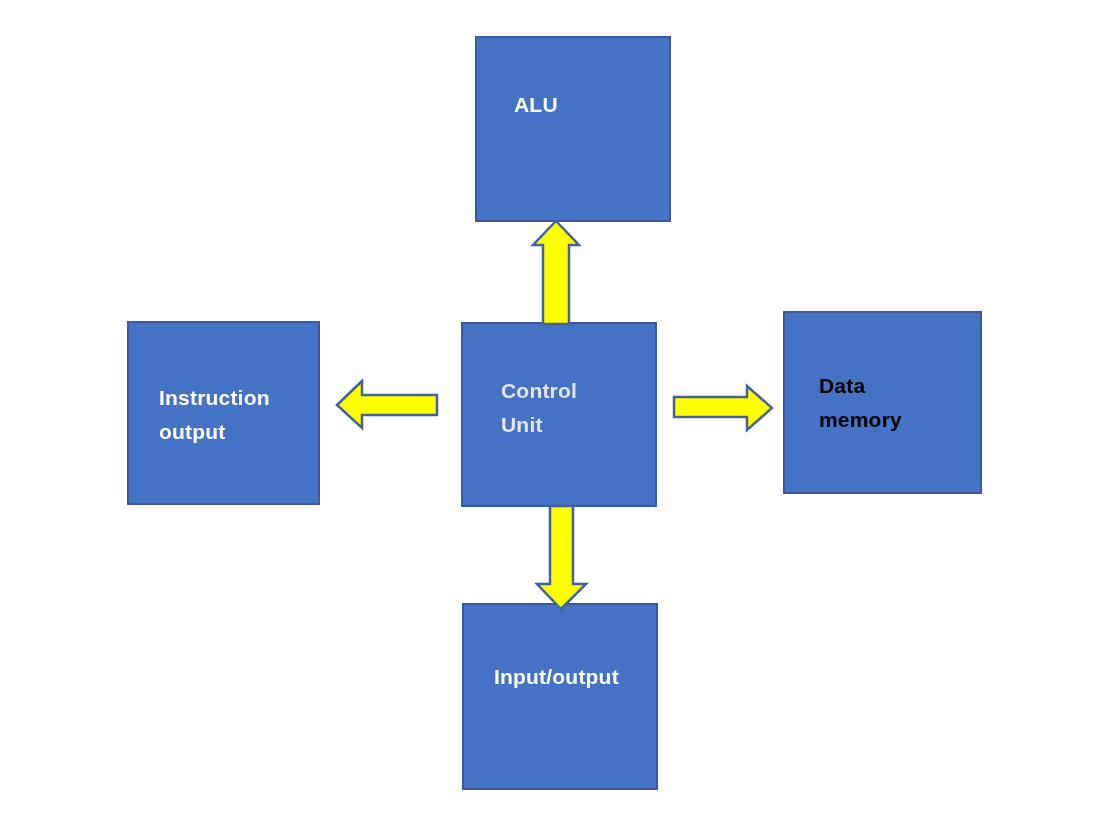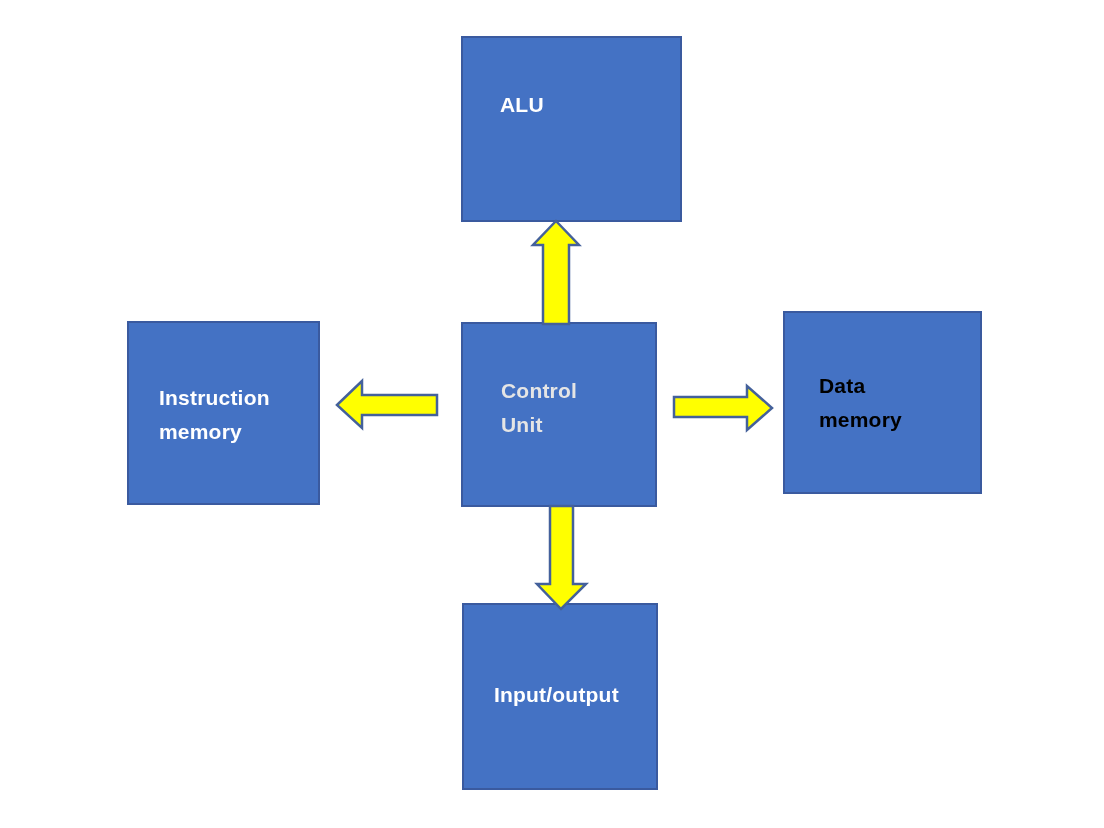--- a/index.html
+++ b/index.html
@@ -23,50 +23,50 @@
   }
   .node .label {
     display: block;
     color: #ffffff;
     font-weight: bold;
     font-size: 21px;
     line-height: 34px;
     letter-spacing: 0.2px;
   }
   
-  .node-alu              { left: 461px; top: 36px;  width: 221px; height: 186px; }
+  .node-alu              { left: 475px; top: 36px;  width: 196px; height: 186px; }
   .node-alu .label       { padding: 50px 0 0 37px; width: 120px; }
   .node-instruction      { left: 127px; top: 321px; width: 193px; height: 184px; }
   .node-instruction .label { padding: 58px 0 0 30px; width: 140px; }
   .node-control          { left: 461px; top: 322px; width: 196px; height: 185px; }
   .node-control .label   { padding: 50px 0 0 38px; width: 105px; }
   .node-data             { left: 783px; top: 311px; width: 199px; height: 183px; }
   .node-data .label      { padding: 56px 0 0 34px; width: 120px; }
   .node-io               { left: 462px; top: 603px; width: 196px; height: 187px; }
-  .node-io .label        { padding: 73px 0 0 30px; width: 170px; }
+  .node-io .label        { padding: 55px 0 0 30px; width: 170px; }
 
   .arrow-layer {
     position: absolute;
     left: 0; top: 0;
     width: 1104px;
     height: 828px;
     pointer-events: none;
   }
 </style>
 </head>
 <body>
 
 <div class="canvas">
 
   <div class="node node-alu" style="background-color: rgb(68, 114, 196); border-color: rgb(58, 90, 159);">
     <span class="label" style="color: rgb(255, 255, 255);">ALU</span>
   </div>
 
   <div class="node node-instruction" style="background-color: rgb(68, 114, 196); border-color: rgb(58, 90, 159);">
-    <span class="label" style="color: rgb(255, 255, 255);">Instruction memory</span>
+    <span class="label" style="color: rgb(255, 255, 255);">Instruction output</span>
   </div>
 
   <div class="node node-control" style="background-color: rgb(68, 114, 196); border-color: rgb(58, 90, 159);">
     <span class="label" style="color: #e5e5e5;">Control Unit</span>
   </div>
 
   <div class="node node-data" style="background-color: rgb(68, 114, 196); border-color: rgb(58, 90, 159);">
     <span class="label" style="color: #000000;">Data memory</span>
   </div>
 

